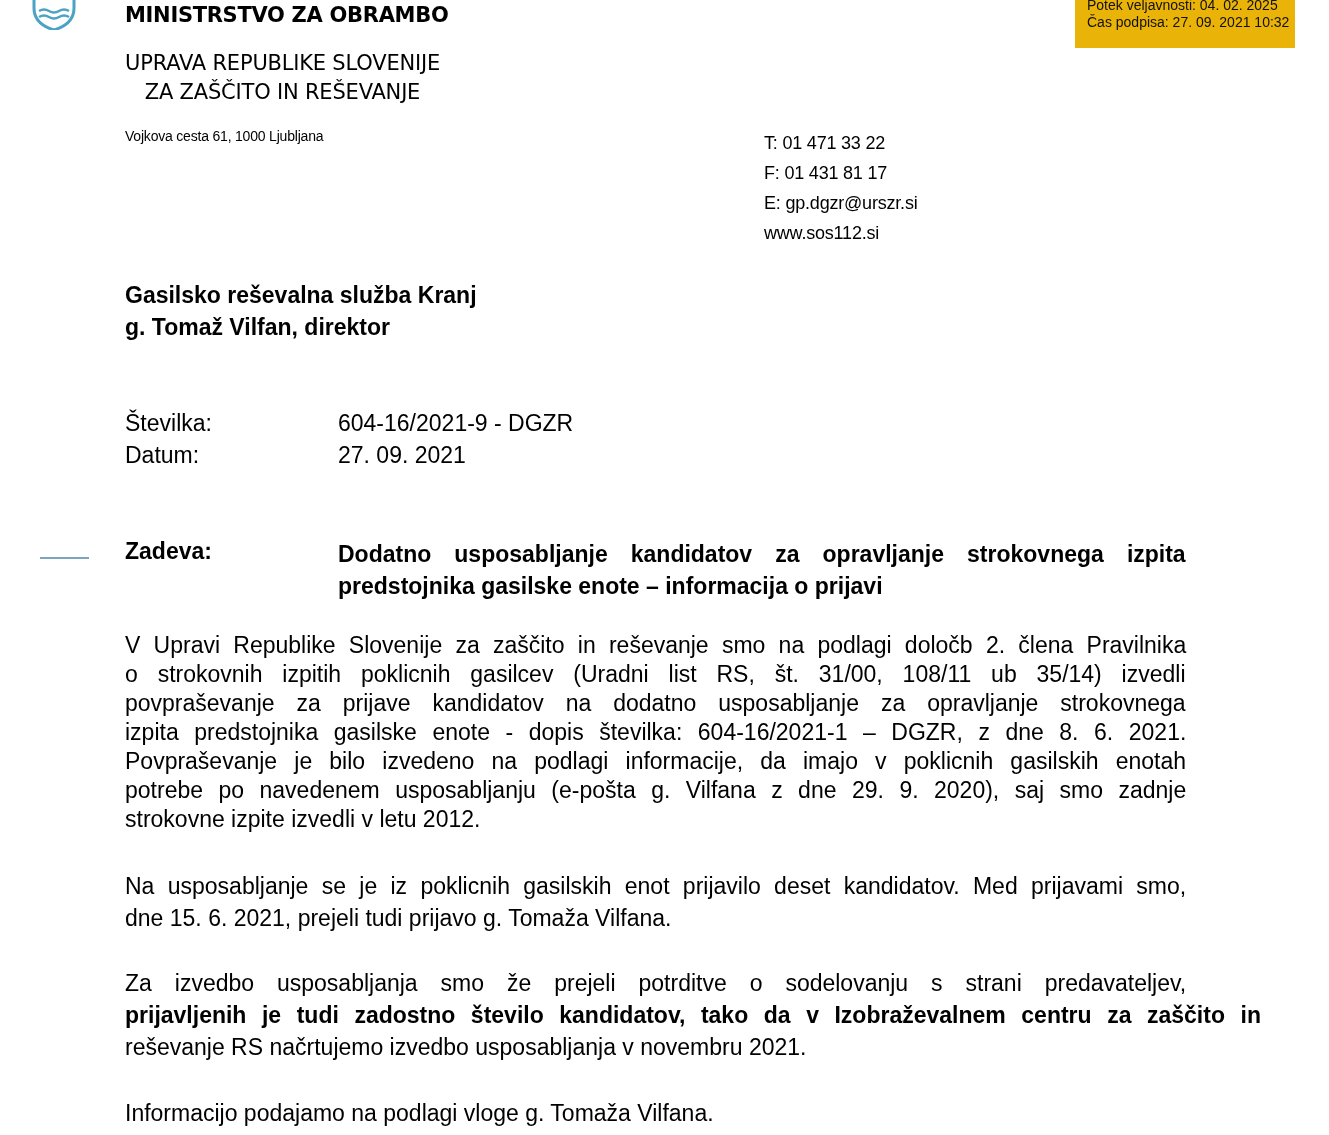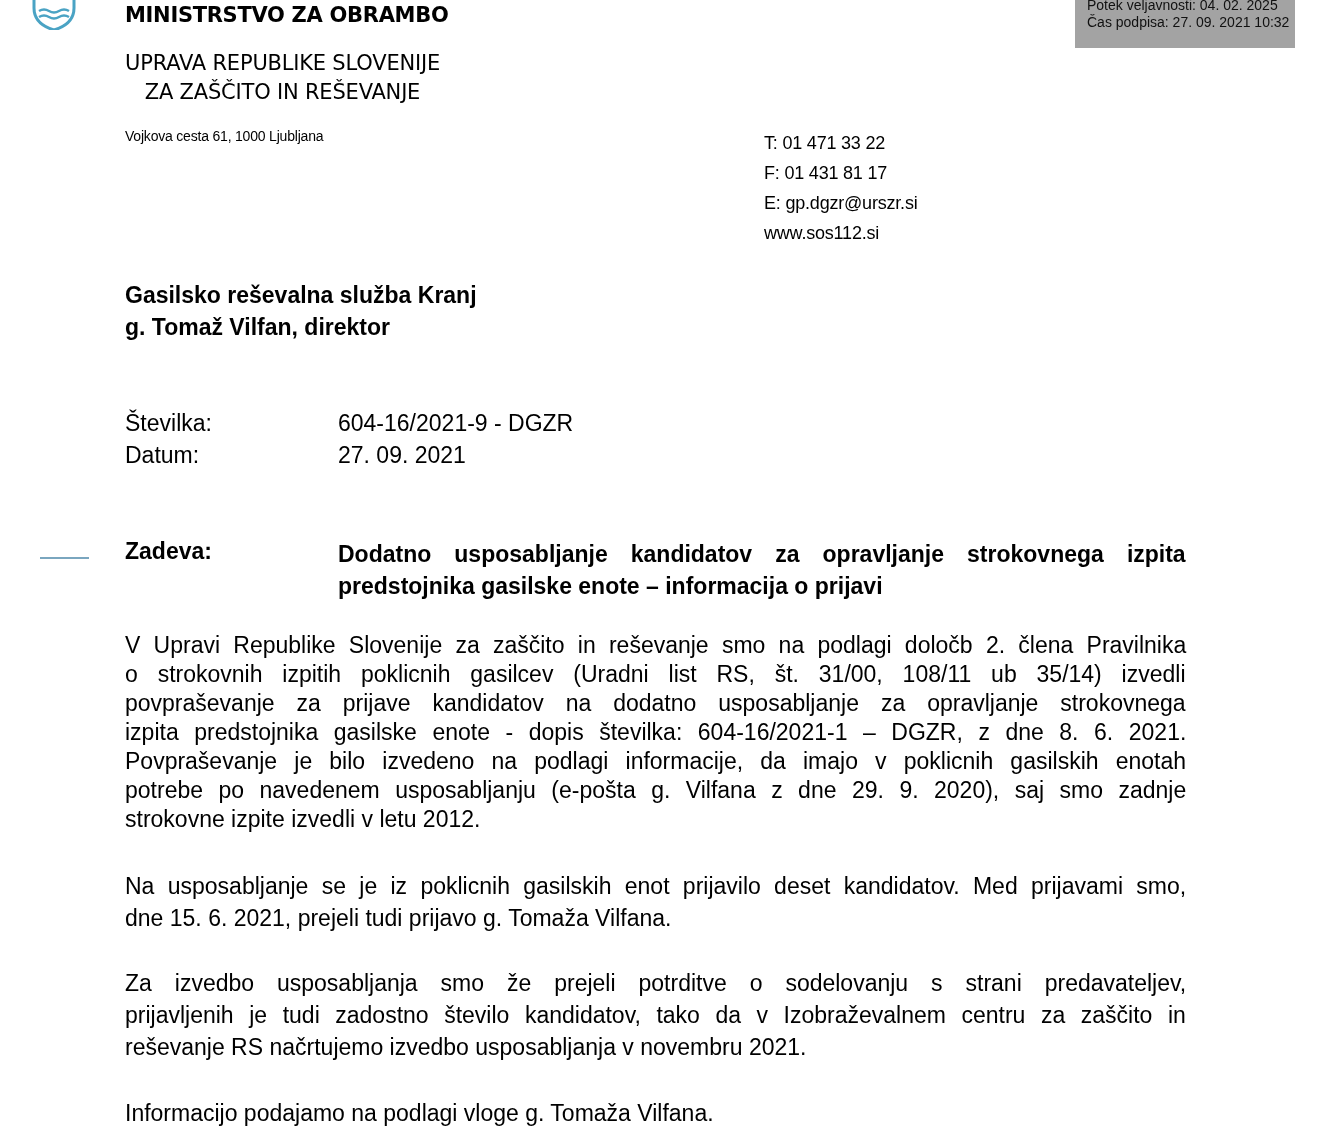--- a/index.html
+++ b/index.html
@@ -46,21 +46,21 @@
       text-align: center;
     }
     .agency div { white-space: nowrap; }
 
     
     .sigbox {
       left: 1075px;
       top: 0;
       width: 220px;
       height: 48px;
-      background: #a3a3a3;
+      background: #eab308;
     }
     .sigbox .line {
       position: absolute;
       left: 12px;
       font-size: 14px;
       line-height: 15px;
       white-space: nowrap;
       color: #111;
     }
     .sigbox .l1 { top: -2px; }
@@ -211,19 +211,19 @@
   <span class="ln last">strokovne izpite izvedli v letu 2012.</span>
 </div>
 
 <div class="abs para p2">
   <span class="ln" style="display: block; text-align-last: left; word-spacing: 6.92308px;">Na usposabljanje se je iz poklicnih gasilskih enot prijavilo deset kandidatov. Med prijavami smo,</span>
   <span class="ln last">dne 15. 6. 2021, prejeli tudi prijavo g. Tomaža Vilfana.</span>
 </div>
 
 <div class="abs para p3">
   <span class="ln" style="display: block; text-align-last: left; word-spacing: 16.5455px;">Za izvedbo usposabljanja smo že prejeli potrditve o sodelovanju s strani predavateljev,</span>
-  <span class="ln" style="display: block; text-align-last: left; word-spacing: 9.15385px;">prijavljenih je tudi zadostno število kandidatov, tako da v Izobraževalnem centru za zaščito in</span>
+  <span class="ln" style="display: block; text-align-last: left; word-spacing: 9.15385px; font-weight: bold;">prijavljenih je tudi zadostno število kandidatov, tako da v Izobraževalnem centru za zaščito in</span>
   <span class="ln last">reševanje RS načrtujemo izvedbo usposabljanja v novembru 2021.</span>
 </div>
 
 <div class="abs para p4">
   <span class="ln last">Informacijo podajamo na podlagi vloge g. Tomaža Vilfana.</span>
 </div>
 
 </body></html>

